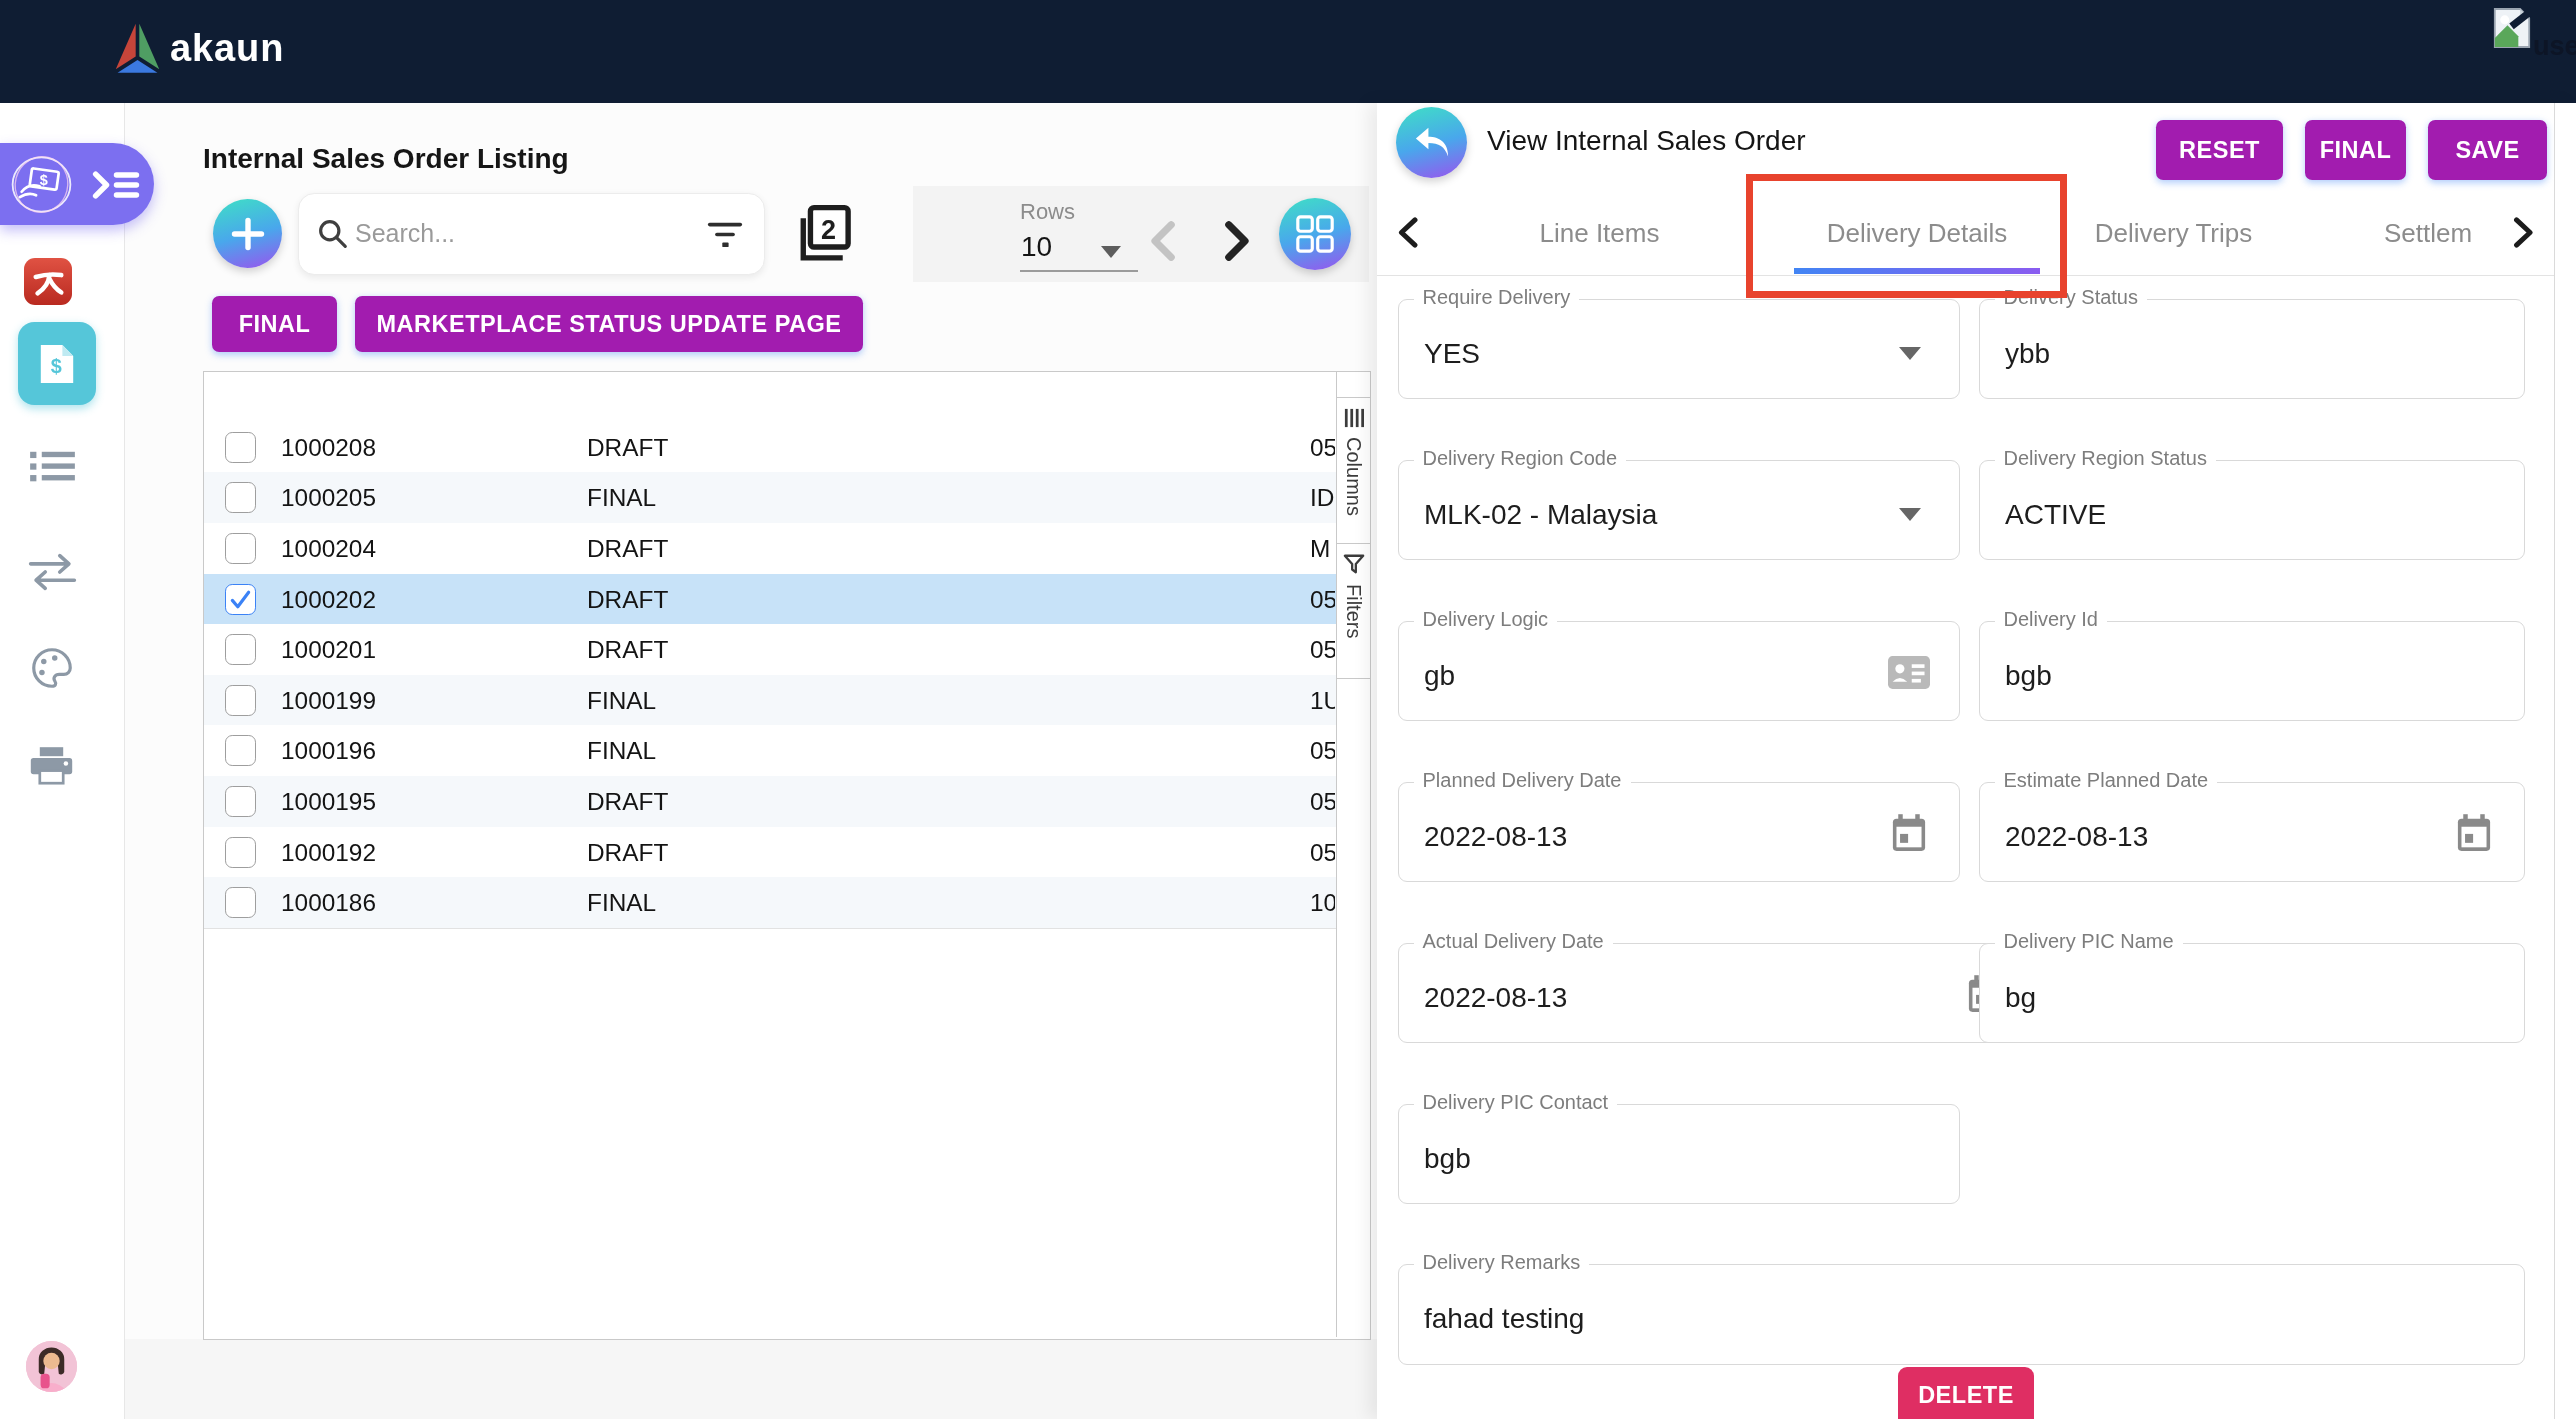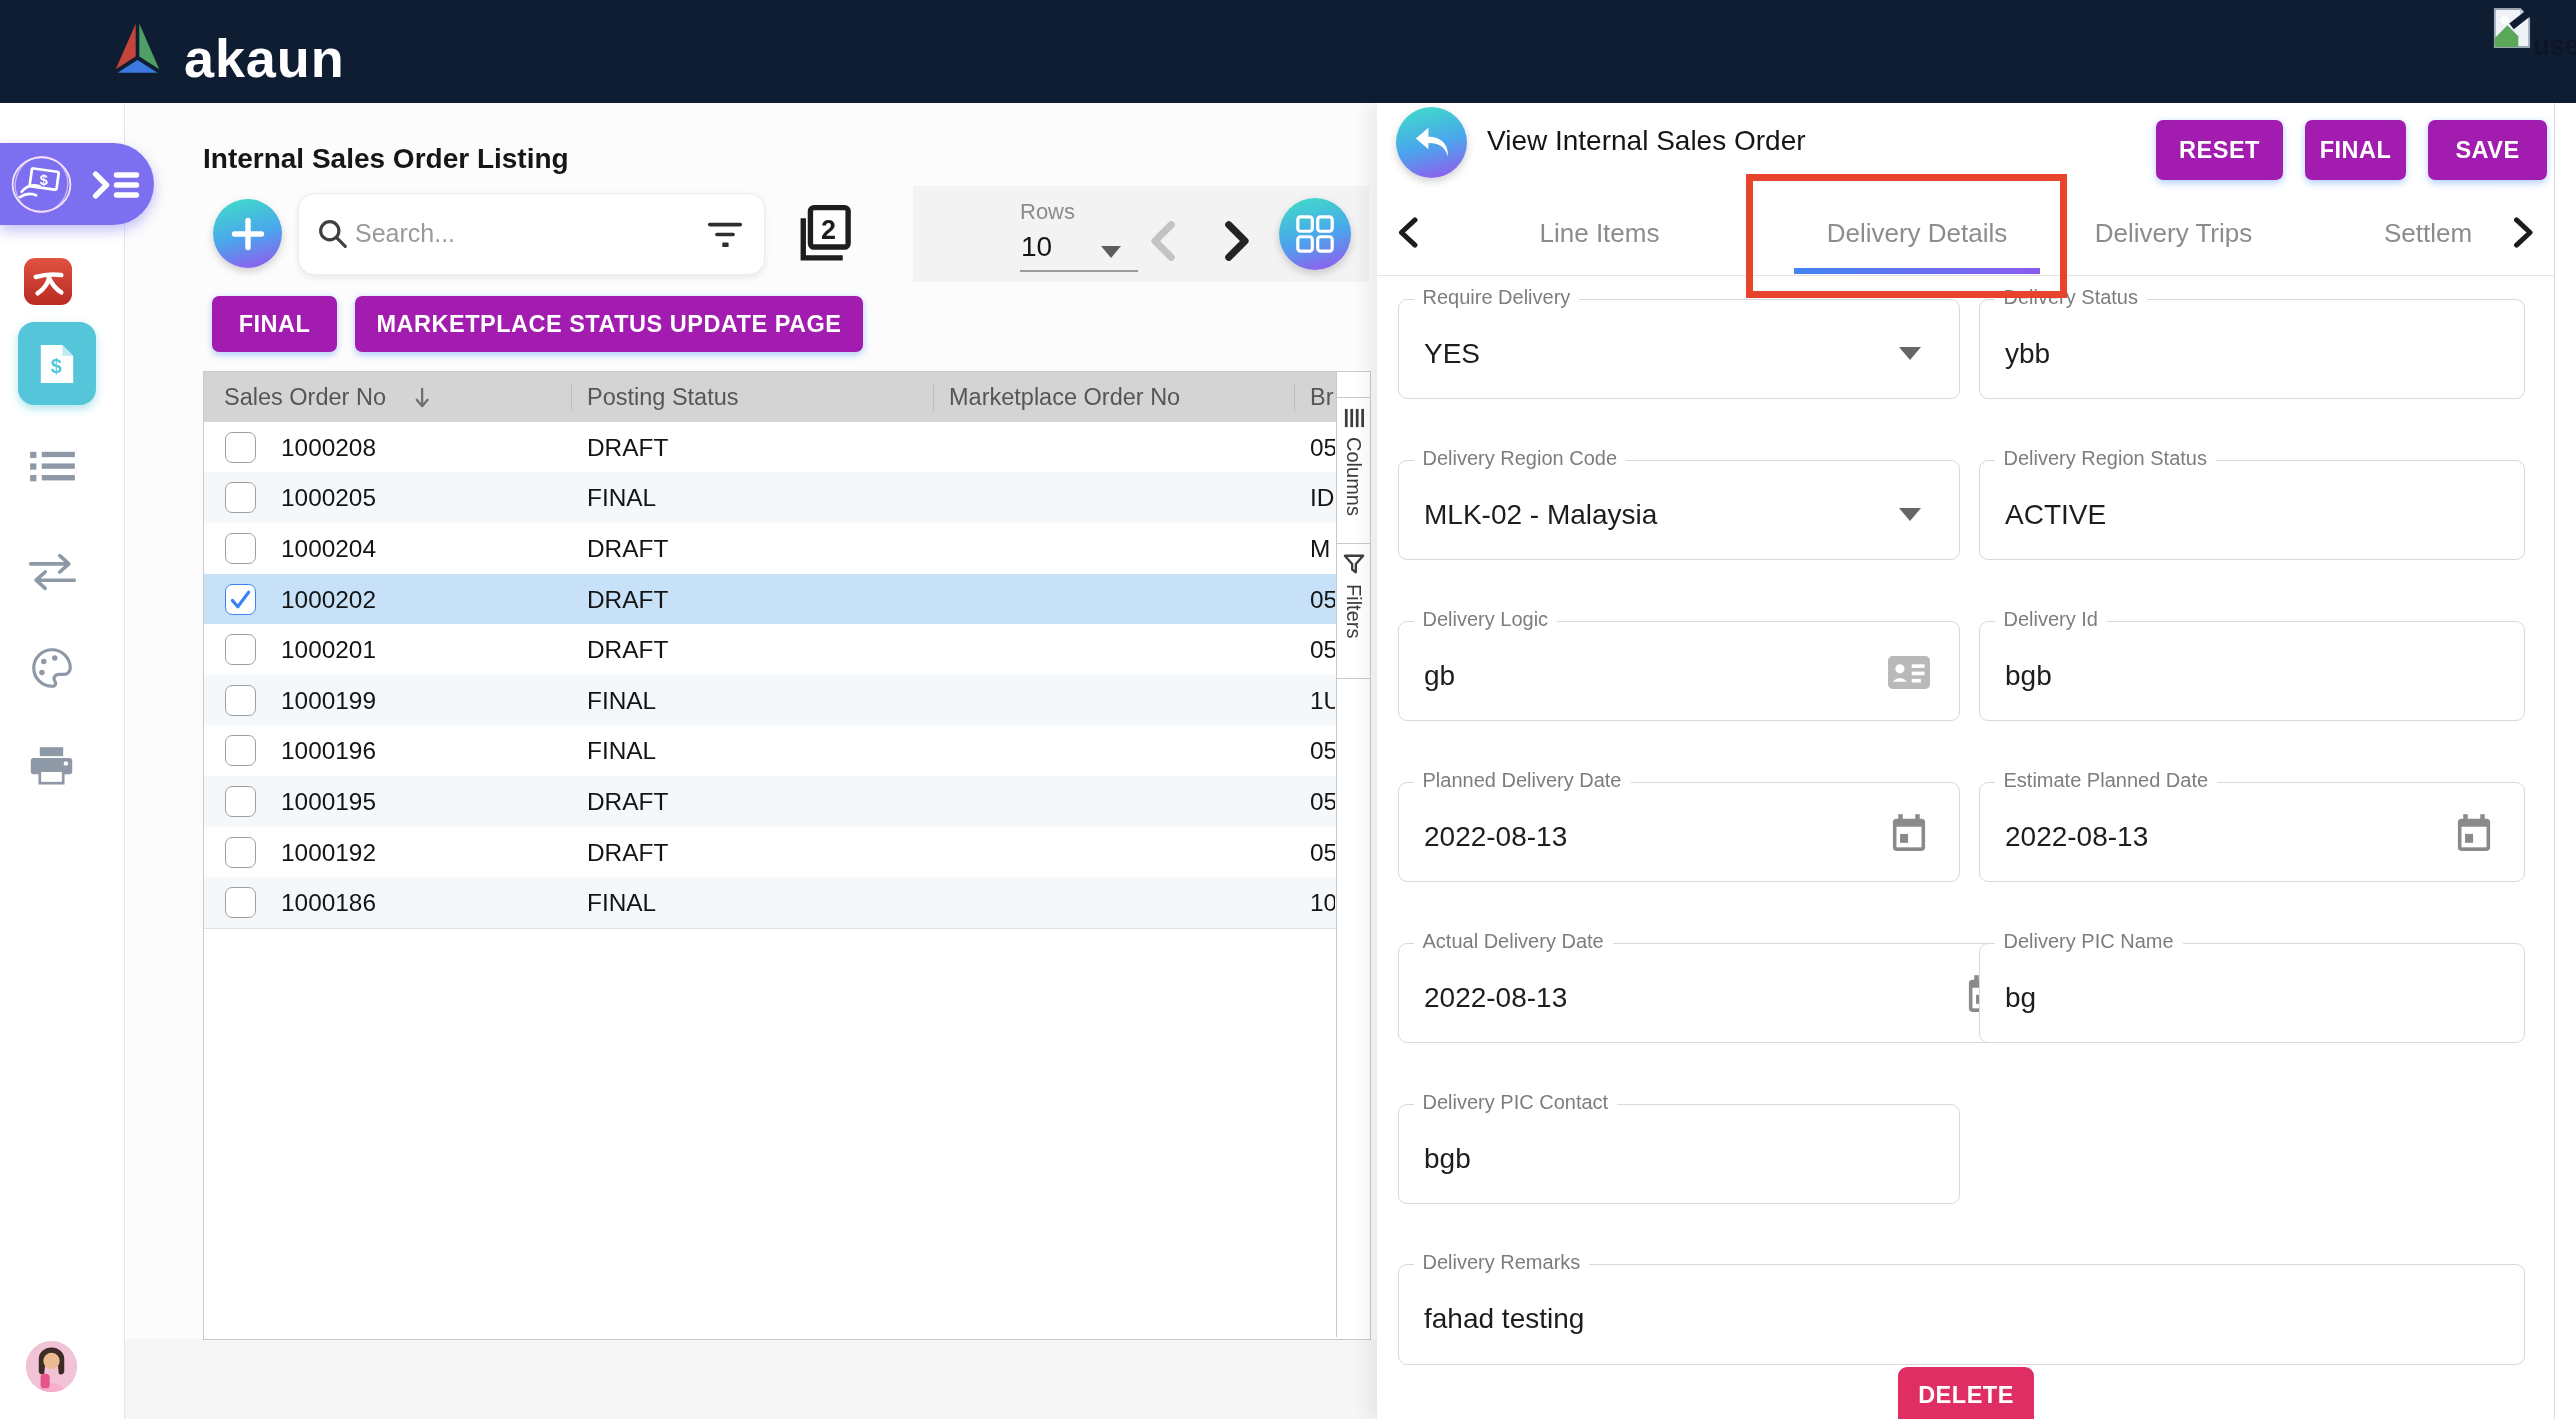--- a/index.html
+++ b/index.html
@@ -1,21 +1,21 @@
 <!DOCTYPE html>
 <html style="font-size:14.5px"><head>
 <meta charset="utf-8">
 <style>
   html,body{margin:0;padding:0;background:#e9e9e9;}
   #app{position:relative;width:2576px;height:1419px;background:#fbfbfb;overflow:hidden;
        font-family:"Liberation Sans",sans-serif;-webkit-font-smoothing:antialiased;}
   .abs{position:absolute;}
   
   .navbar{left:0;top:0;width:2576px;height:103px;background:#0f1d33;}
-  .brand-text{left:184px;top:27px;font-size:54px;font-weight:bold;color:#fff;letter-spacing:0.9px;}
+  .brand-text{left:170px;top:27px;font-size:38px;font-weight:bold;color:#fff;letter-spacing:0.9px;}
   .user-broken{left:2493px;top:7.2px;width:83px;height:63px;color:#0d1526;}
   .user-alt{position:absolute;left:40px;top:23.5px;font-size:27px;font-weight:bold;color:#0d1526;}
   
   .sidebar{left:0;top:103px;width:124px;height:1316px;background:#ffffff;border-right:0.9px solid #e7e7e7;z-index:2;}
   .pill{left:0;top:143px;width:154px;height:82px;background:#7c6ff0;border-radius:0 42px 42px 0;
         box-shadow:0 5.4px 12.7px rgba(124,111,240,.45);z-index:6;}
   .appicon{border-radius:11px;display:flex;align-items:center;justify-content:center;}
   .side-ic{color:#8d99a6;}
   .avatar{left:26px;top:1341px;width:51px;height:51px;border-radius:50%;overflow:hidden;background:#f2c3d6;z-index:3;}
   
@@ -233,32 +233,20 @@
   </div>
 
   <div class="abs btn-blue" style="left:212px;top:296px;width:125px;height:56px;">
     <span>FINAL</span>
   </div>
   <div class="abs btn-blue" style="left:355px;top:296px;width:508px;height:56px;">
     <span>MARKETPLACE STATUS UPDATE PAGE</span>
   </div>
 
   <div class="abs tablebox">
-    <div class="thead">
-      <span class="th" style="left:20px;">Sales Order No</span>
-      <svg class="abs" style="left:210px;top:15.4px;" width="16.3" height="22" viewBox="0 0 18 24">
-        <path d="M9 2 v18 M3 14 l6 7 6-7" stroke="#6f6f6f" stroke-width="2.5" fill="none" stroke-linecap="round" stroke-linejoin="round"></path>
-      </svg>
-      <span class="th" style="left:383px;">Posting Status</span>
-      <span class="th" style="left:745px;">Marketplace Order No</span>
-      <span class="th" style="left:1106px;">Br</span>
-      <div class="th-sep" style="left:367px;"></div>
-      <div class="th-sep" style="left:729px;"></div>
-      <div class="th-sep" style="left:1090px;"></div>
-    </div>
 
     <div class="trow" style="top:50px;">
       <span class="cb"></span>
       <span class="cell" style="left:77px;">1000208</span>
       <span class="cell" style="left:383px;">DRAFT</span>
       <span class="cell branch-clip">05</span>
     </div>
     <div class="trow alt" style="top:100px;">
       <span class="cb"></span>
       <span class="cell" style="left:77px;">1000205</span>

